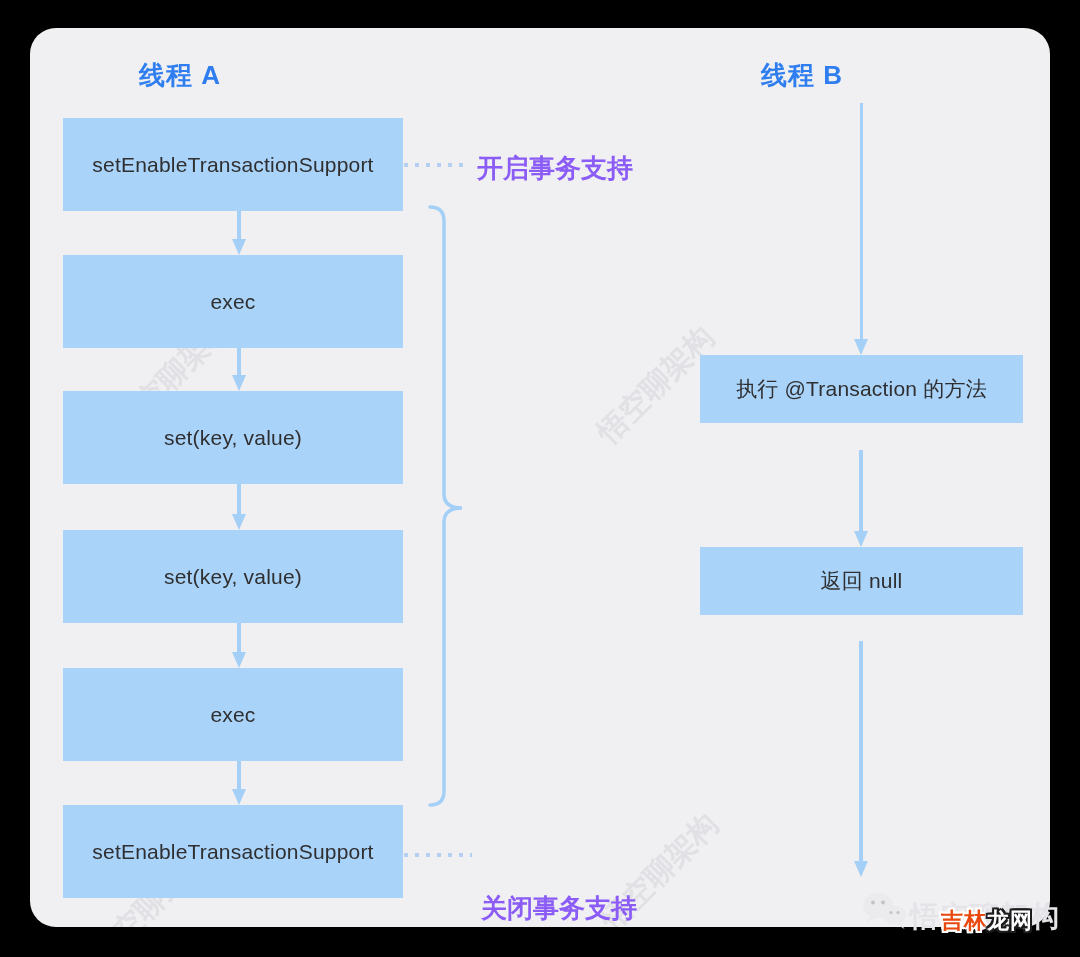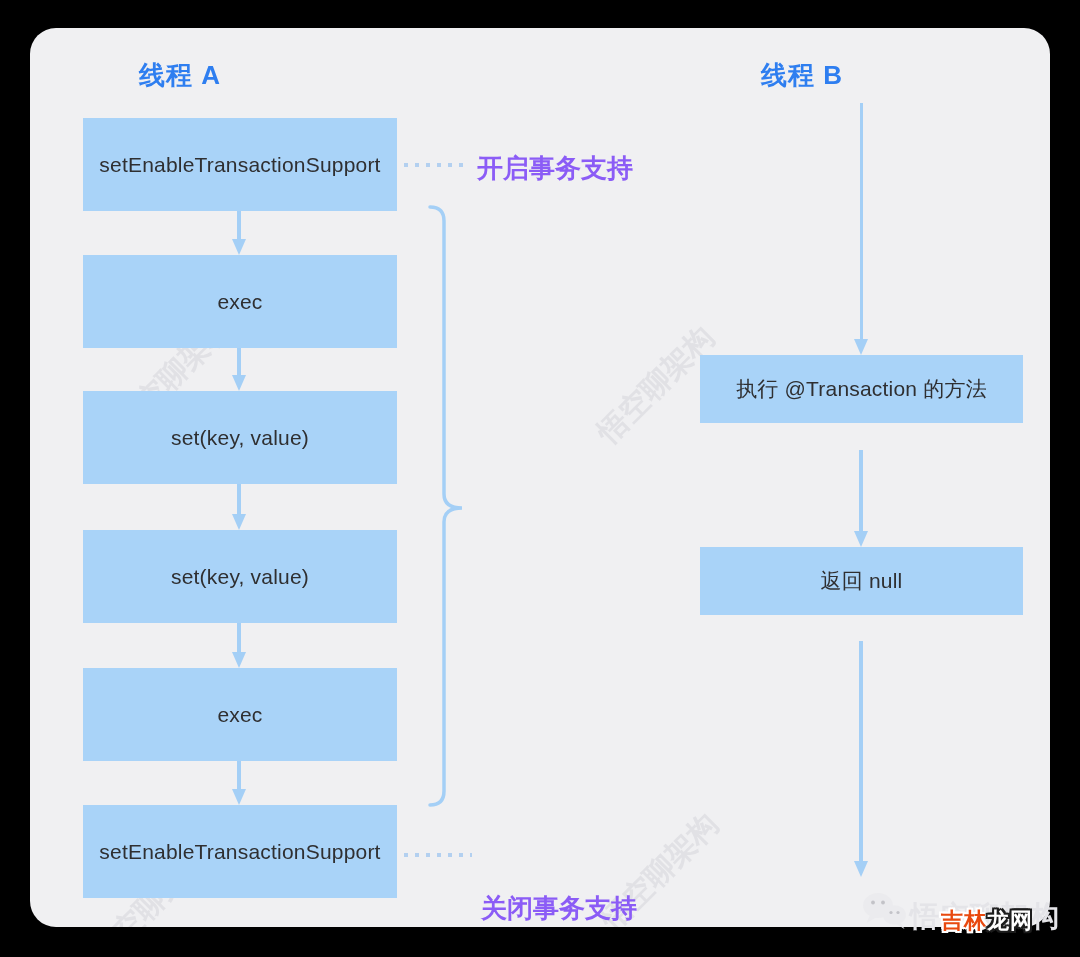--- a/index.html
+++ b/index.html
@@ -23,21 +23,21 @@
   .thread-title{
     position:absolute;z-index:2;width:200px;text-align:left;
     font-size:26px;font-weight:bold;color:#2e7ef0;letter-spacing:1px;
   }
   .node{
     position:absolute;z-index:2;
     background:#a9d3f8;
     display:flex;align-items:center;justify-content:center;
     font-size:21px;font-weight:500;color:#2f2f31;letter-spacing:.2px;
   }
-  .node-a{left:83px;width:314px;height:93px;}
+  .node-a{left:63px;width:340px;height:93px;}
   .node-b{left:700px;width:323px;height:68px;}
   .arrow{position:absolute;z-index:2;width:14px;}
   .arrow .stem{position:absolute;left:5px;top:0;bottom:14px;width:4px;background:#a4cff6;}
   .arrow.thin .stem{width:3px;left:5.5px;}
   .arrow .head{
     position:absolute;left:0;bottom:0;width:0;height:0;
     border-left:7px solid transparent;border-right:7px solid transparent;
     border-top:16px solid #a4cff6;
   }
   .dotline{

